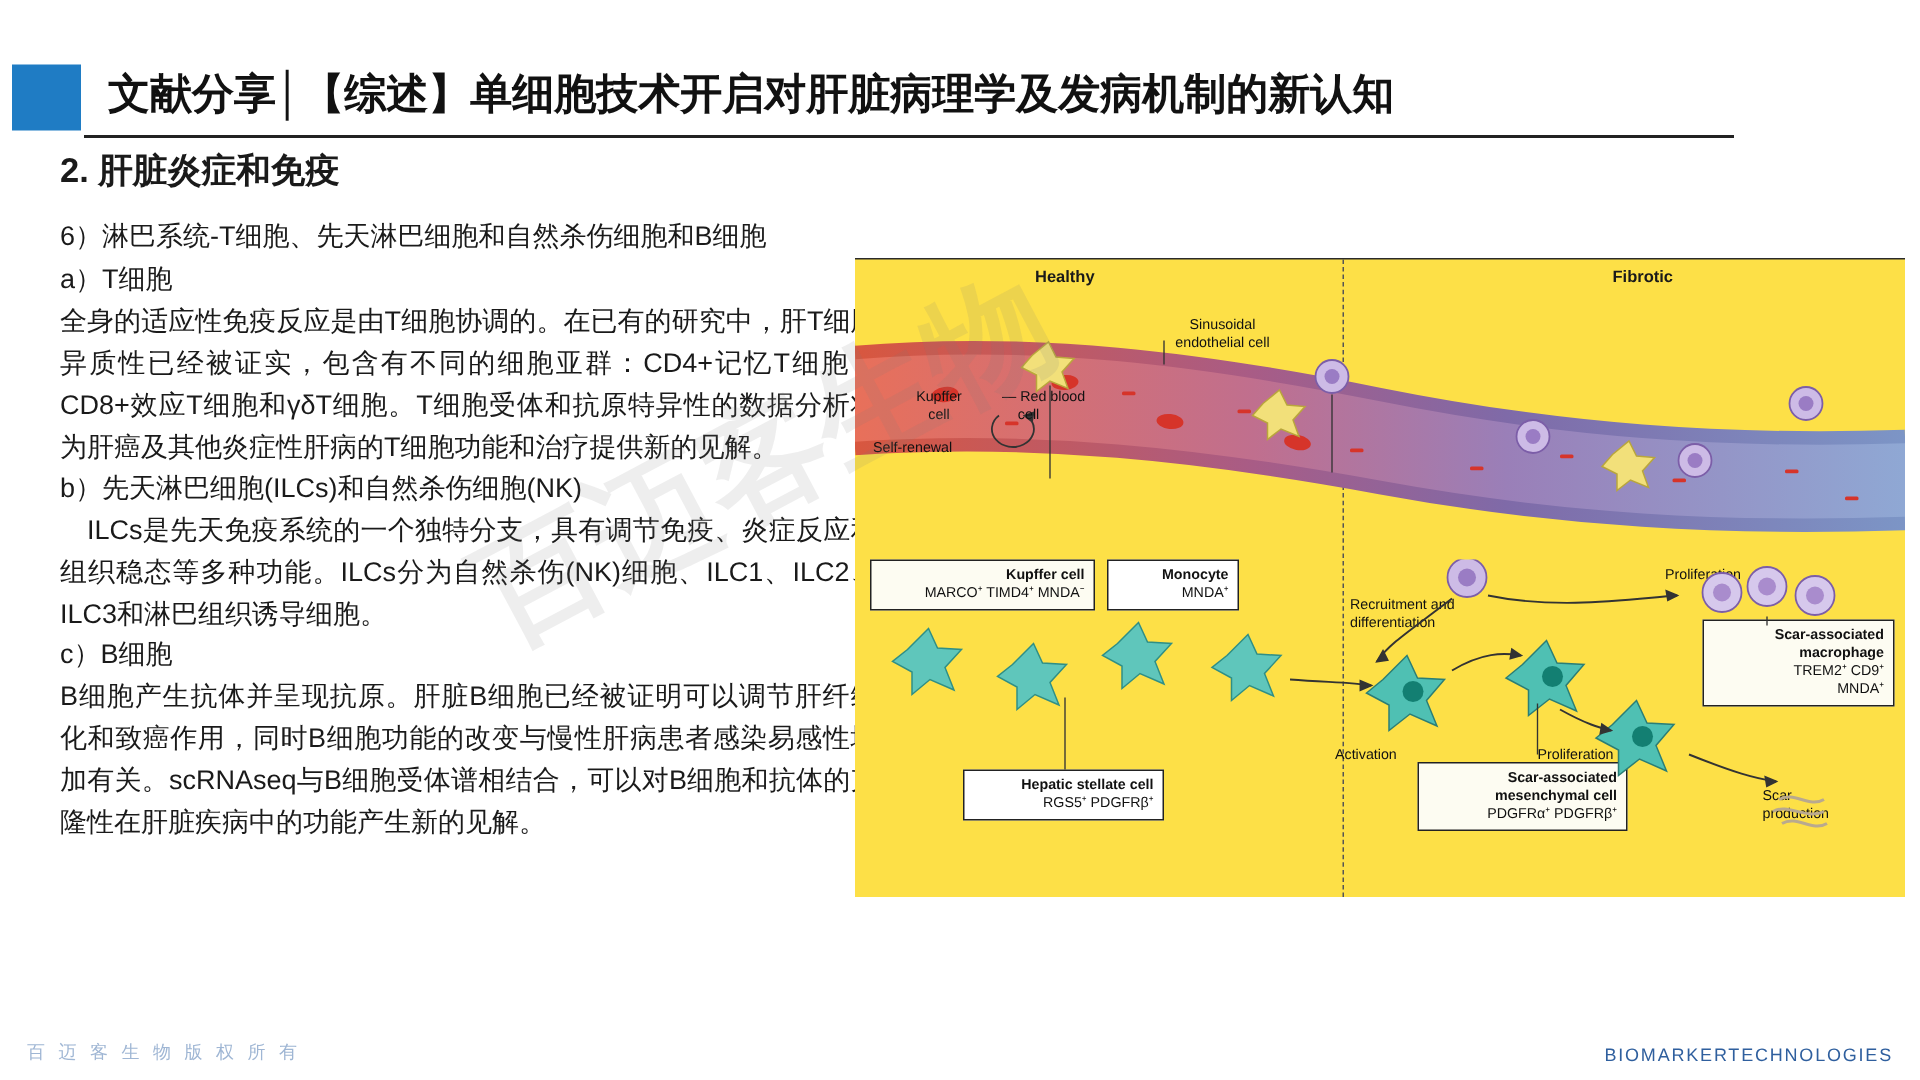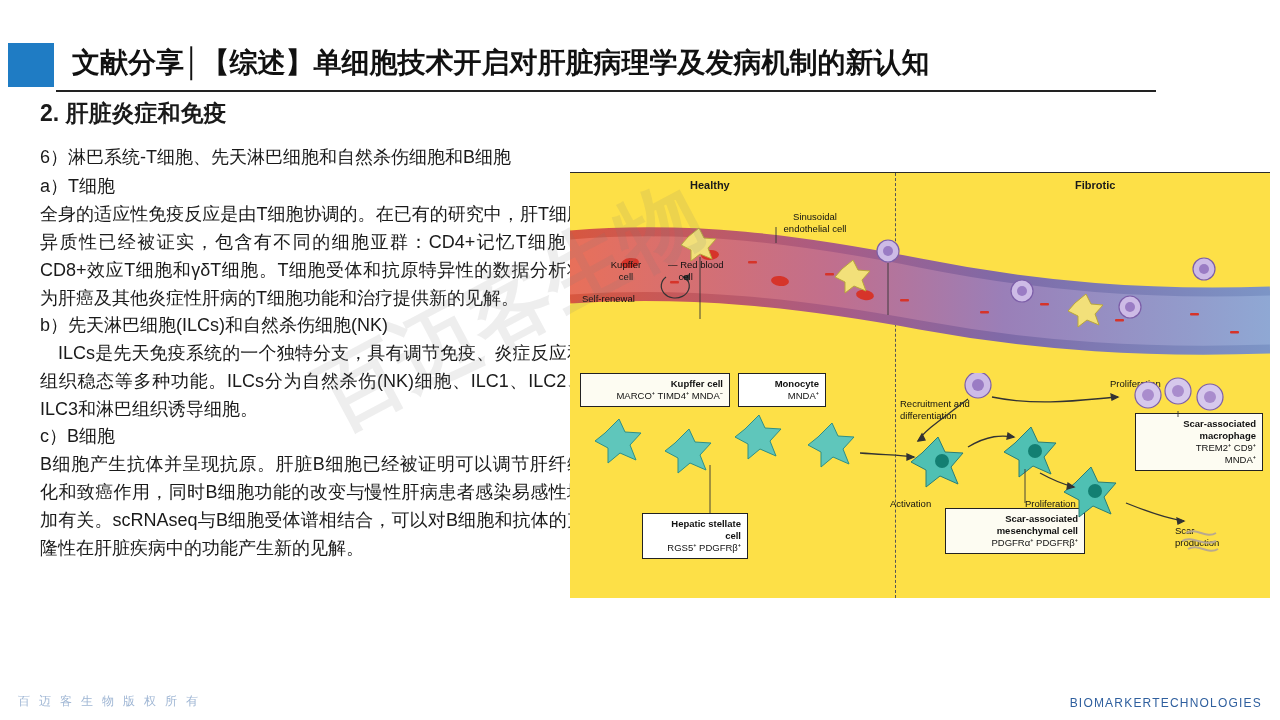--- a/index.html
+++ b/index.html
@@ -296,21 +296,21 @@
     <div class="callout" style="left:10px; top:200px; width:150px;">
       <b>Kupffer cell</b><br>
       <span>MARCO⁺ TIMD4⁺ MNDA⁻</span>
     </div>
 
     <div class="callout white" style="left:168px; top:200px; width:88px;">
       <b>Monocyte</b><br>
       <span>MNDA⁺</span>
     </div>
 
-    <div class="callout white" style="left:72px; top:340px; width:106px;">
+    <div class="callout white" style="left:72px; top:340px; width:134px;">
       <b>Hepatic stellate cell</b><br>
       <span>RGS5⁺ PDGFRβ⁺</span>
     </div>
 
     <div class="callout" style="left:375px; top:335px; width:140px;">
       <b>Scar-associated<br>mesenchymal cell</b><br>
       <span>PDGFRα⁺ PDGFRβ⁺</span>
     </div>
 
     <div class="callout" style="left:565px; top:240px; width:128px;">

